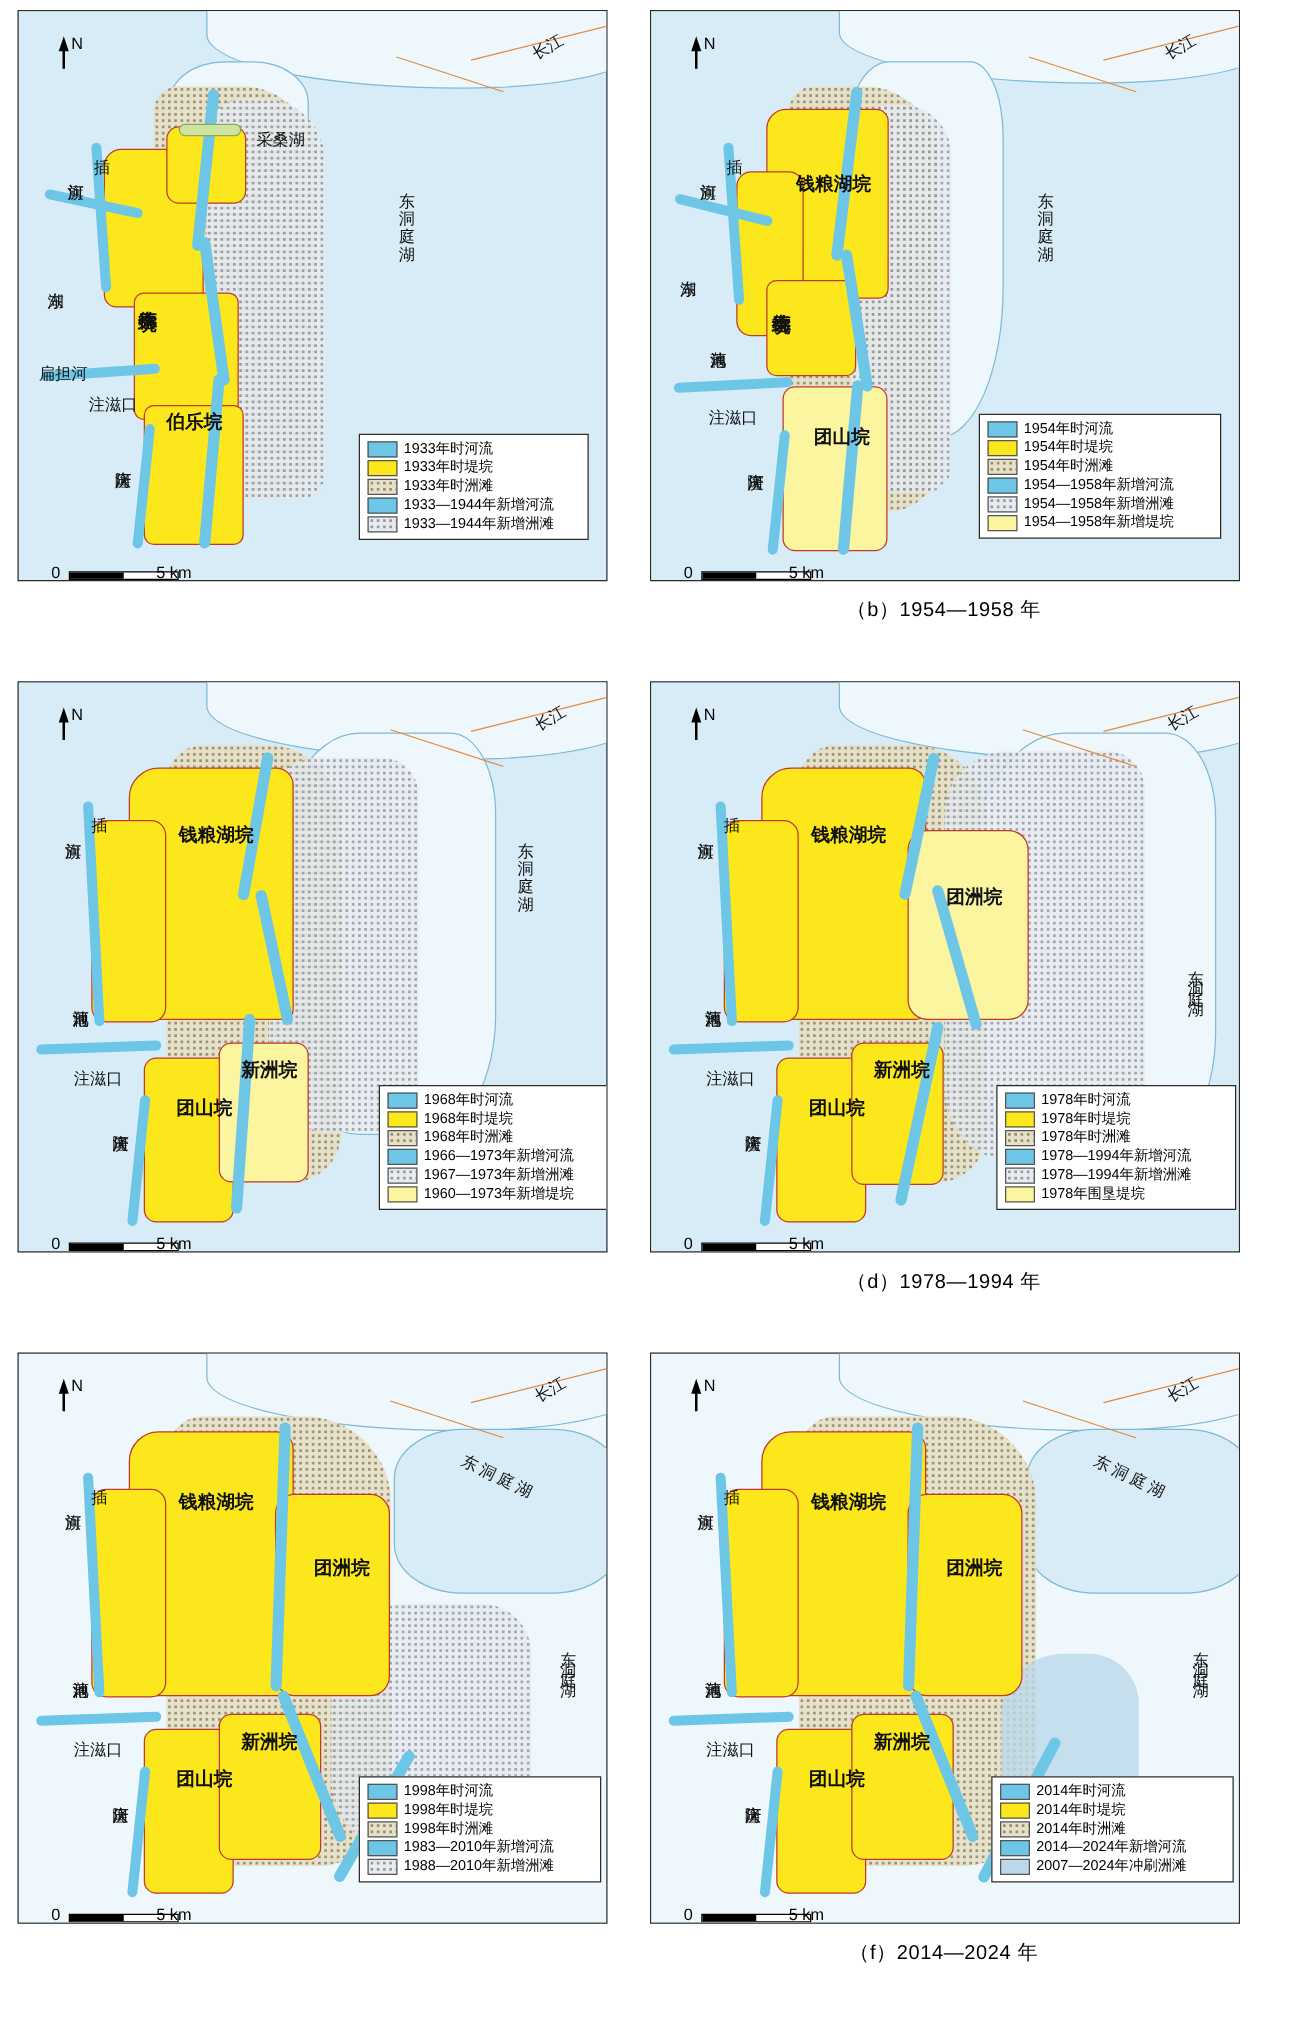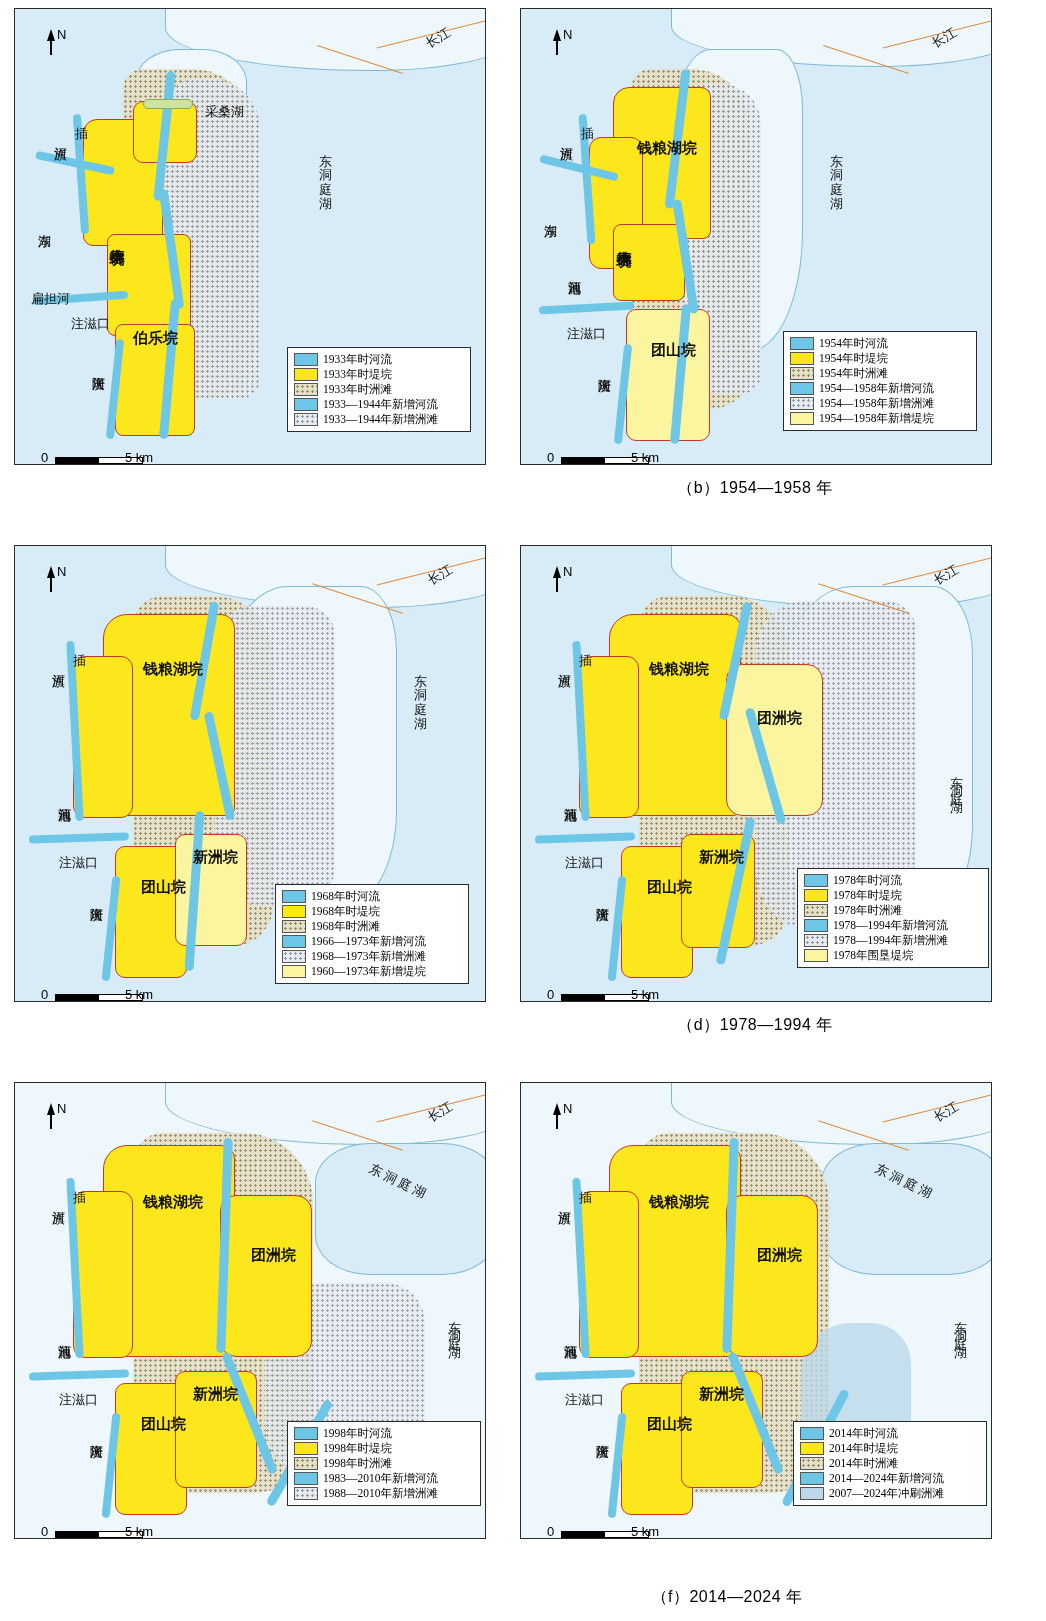--- a/index.html
+++ b/index.html
@@ -24,21 +24,21 @@
   .north{position:absolute;left:30px;top:18px;font-size:14px;}
   .north .arrow{position:absolute;left:2px;top:2px;width:0;height:0;border-left:4px solid transparent;border-right:4px solid transparent;border-bottom:12px solid #000;}
   .north .stem{position:absolute;left:5px;top:12px;width:2px;height:16px;background:#000;}
   .north .n{position:absolute;left:12px;top:0px;font-size:13px;}
   .scalebar{position:absolute;left:26px;bottom:14px;font-size:13px;}
   .scalebar .bar{position:absolute;left:14px;top:7px;width:86px;height:5px;background:#fff;border:1px solid #000;}
   .scalebar .bar i{position:absolute;left:0;top:0;width:43px;height:100%;background:#000;}
   .scalebar .z{position:absolute;left:0;top:0;}
   .scalebar .k{position:absolute;left:84px;top:0;white-space:nowrap;}
   .legend{position:absolute;background:#fff;border:1px solid #2b2b2b;padding:4px 6px;font-size:11.5px;line-height:15px;}
-  .legend .row{display:flex;align-items:center;gap:5px;height:15px;font-family:Liberation Serif, serif;}
+  .legend .row{display:flex;align-items:center;gap:5px;height:15px;}
   .legend .sw{width:22px;height:11px;border:1px solid #555;flex:0 0 auto;}
   .sw-river{background:#6ec6e6;}
   .sw-yellow{background:#fbe71c;}
   .sw-yellow-l{background:#fbf5a0;}
   .sw-shoal{background-image:radial-gradient(#9a8f6a 1px, transparent 1.2px);background-size:5px 5px;background-color:#e5e0c8;}
   .sw-shoal-gray{background-image:radial-gradient(#8f9aa3 1px, transparent 1.2px);background-size:5px 5px;background-color:#e7eaee;}
   .sw-blue-l{background:#bcd8ea;}
 </style>
 </head>
 <body>
@@ -242,40 +242,40 @@
     <div class="lbl-v" style="left:398px;top:118px;letter-spacing:14px;">东洞庭湖</div>
 
     <div class="scalebar">
       <span class="z">0</span>
       <span class="bar">
           <i></i>
         </span>
       <span class="k">5 km</span>
     </div>
 
-    <div class="legend" style="left:260px;top:322px;width:180px;margin-top:16px;">
+    <div class="legend" style="left:288px;top:322px;width:180px;">
       <div class="row">
           <span class="sw sw-river"></span>
           <span>1968年时河流</span>
         </div>
       <div class="row">
           <span class="sw sw-yellow"></span>
           <span>1968年时堤垸</span>
         </div>
       <div class="row">
           <span class="sw sw-shoal"></span>
           <span>1968年时洲滩</span>
         </div>
       <div class="row">
           <span class="sw sw-river"></span>
           <span>1966—1973年新增河流</span>
         </div>
       <div class="row">
           <span class="sw sw-shoal-gray"></span>
-          <span>1968—1973年新增洲滩</span>
+          <span>1967—1973年新增洲滩</span>
         </div>
       <div class="row">
           <span class="sw sw-yellow-l"></span>
           <span>1960—1973年新增堤垸</span>
         </div>
     </div>
   </div>
 
   <div class="panel" style="left:520px;top:545px;">
     <div class="water-bg"></div>
@@ -498,15 +498,15 @@
       <div class="row">
           <span class="sw sw-river"></span>
           <span>2014—2024年新增河流</span>
         </div>
       <div class="row">
           <span class="sw sw-blue-l"></span>
           <span>2007—2024年冲刷洲滩</span>
         </div>
     </div>
   </div>
-  <div class="caption" style="left:492px;top:1552px;margin-top:35px;">（f）2014—2024 年</div>
+  <div class="caption" style="left:520px;top:1552px;">（f）2014—2024 年</div>
 
 </div>
 
 </body></html>

